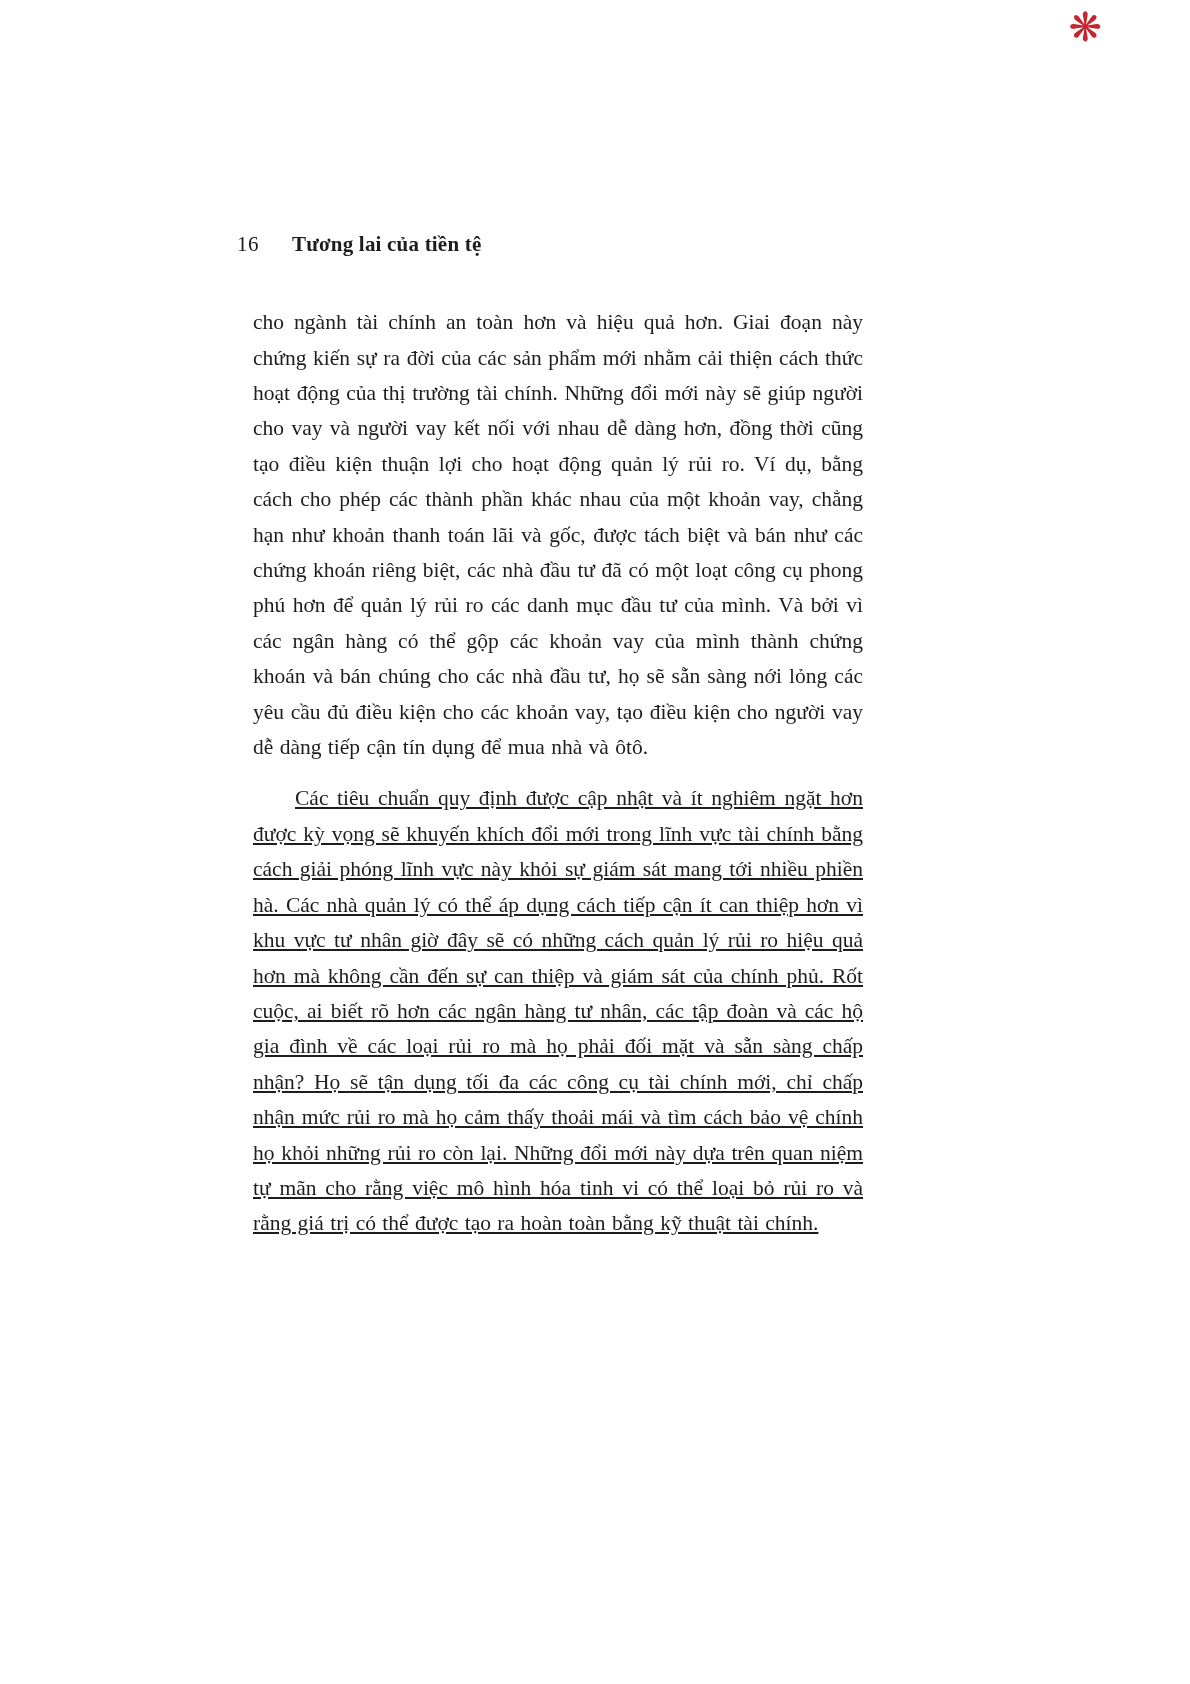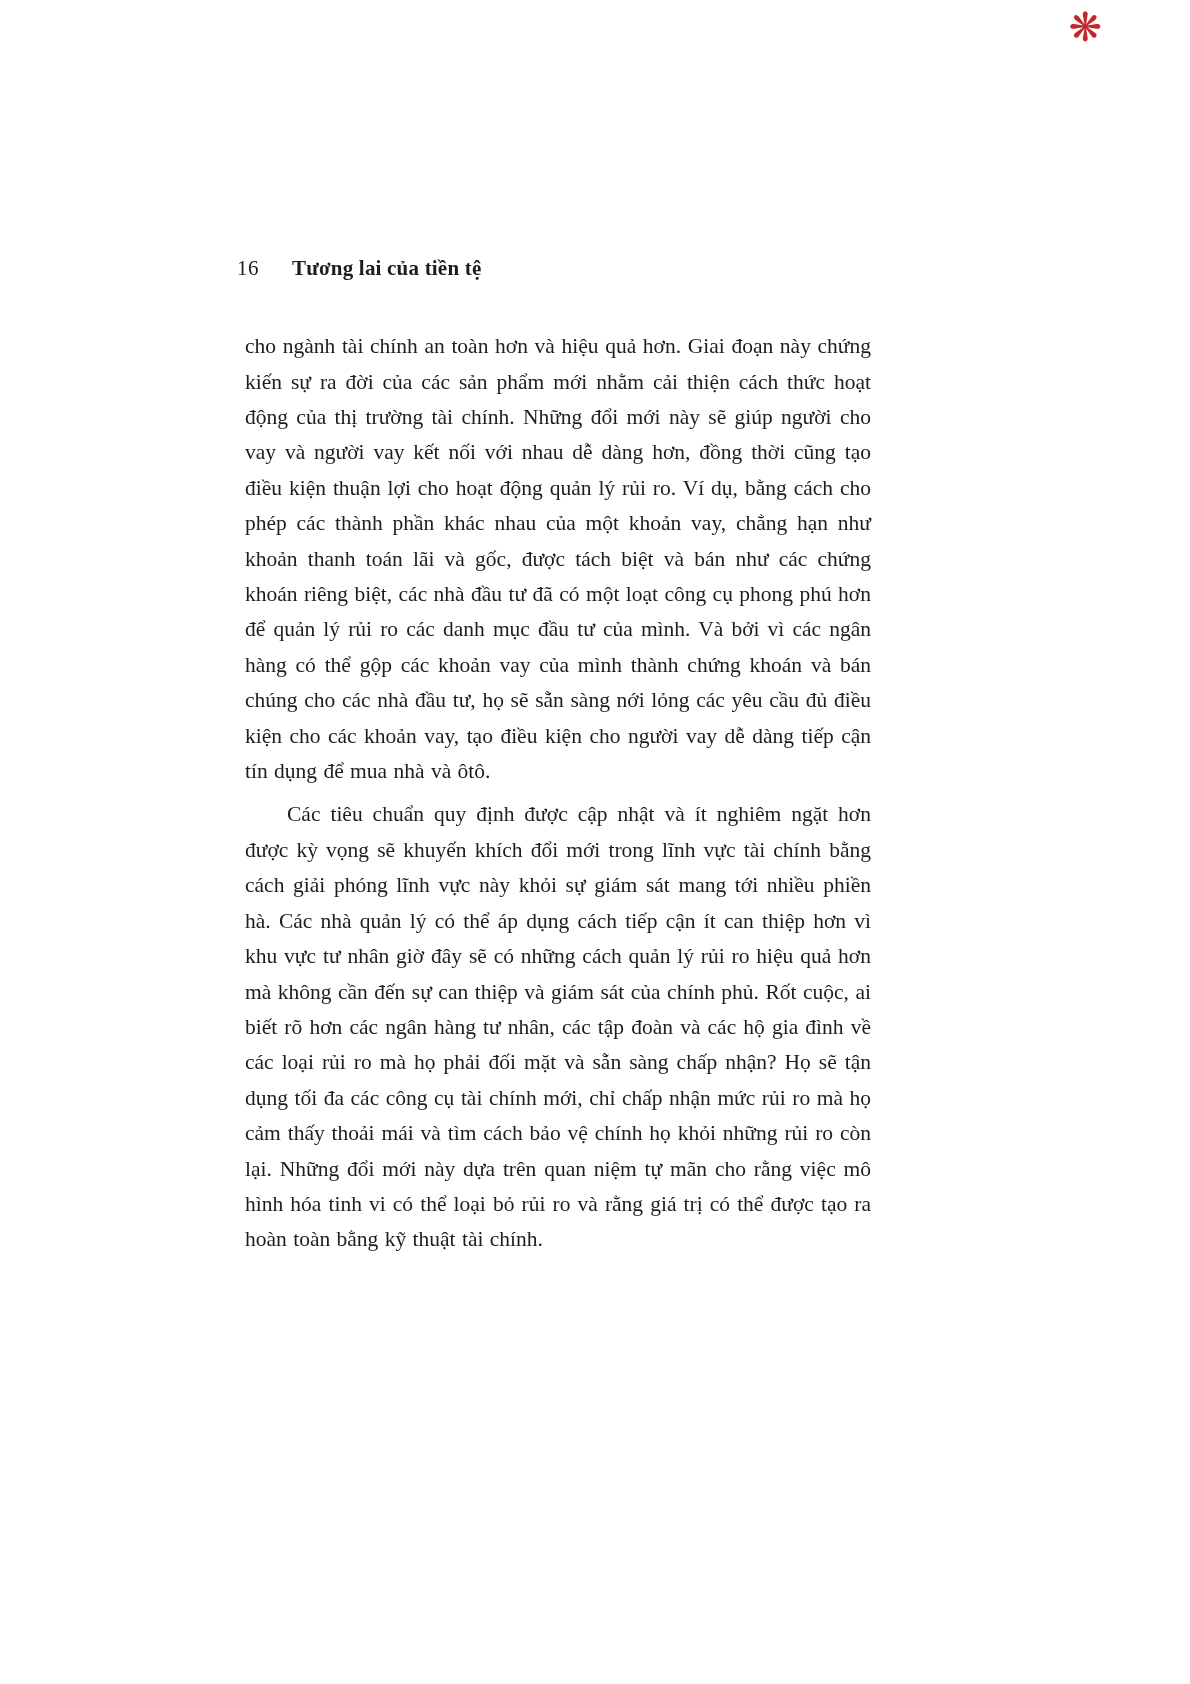--- a/index.html
+++ b/index.html
@@ -17,50 +17,51 @@
     position: absolute;
     top: 8px;
     right: 88px;
     font-size: 40px;
     line-height: 1;
     color: #c1272d;
     user-select: none;
   }
   .page-inner {
     position: absolute;
-    top: 224px;
+    top: 200px;
     left: 237px;
     width: 642px;
   }
   .page-header {
     display: flex;
     align-items: baseline;
     font-size: 21px;
     line-height: 1.2;
     margin: 0 0 48px 0;
   }
   .page-number {
     margin-right: 33px;
     letter-spacing: 0.5px;
   }
   .running-title {
     font-weight: bold;
     letter-spacing: 0.2px;
     margin-top: 32px;
   }
   .body-text p {
-    margin: 8px;
+    margin: 16px;
     font-size: 21.5px;
     line-height: 35.4px;
     text-align: justify;
     text-justify: inter-word;
     word-spacing: 1px;
   }
   .body-text p.indent {
     text-indent: 42px;
+    text-decoration: underline;
   }
 </style>
 </head>
 <body>
 
 <div class="ornament">❋</div>
 
 <div class="page-inner">
 
   <div class="page-header">

